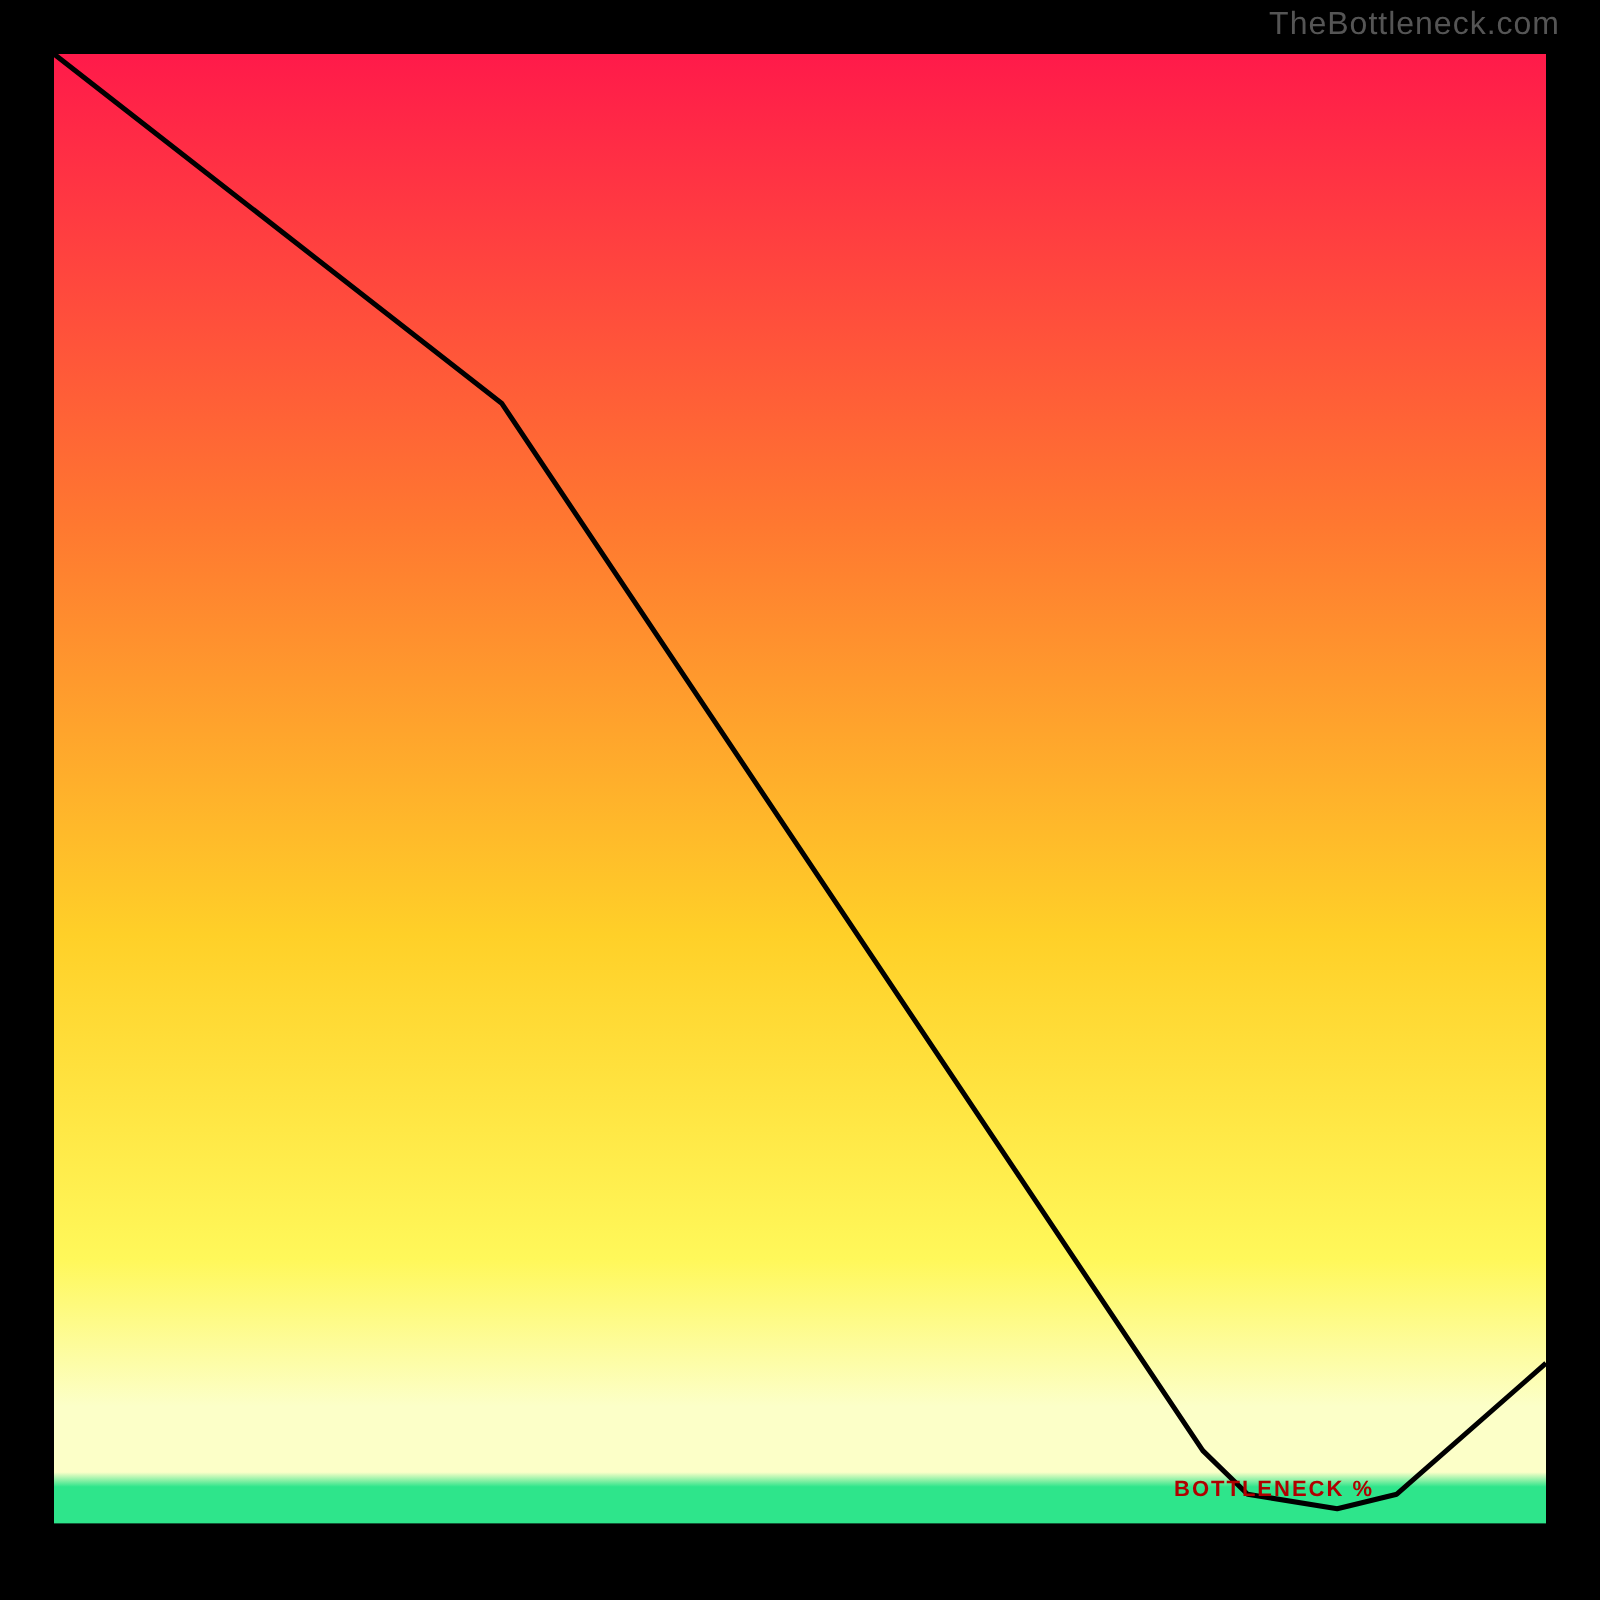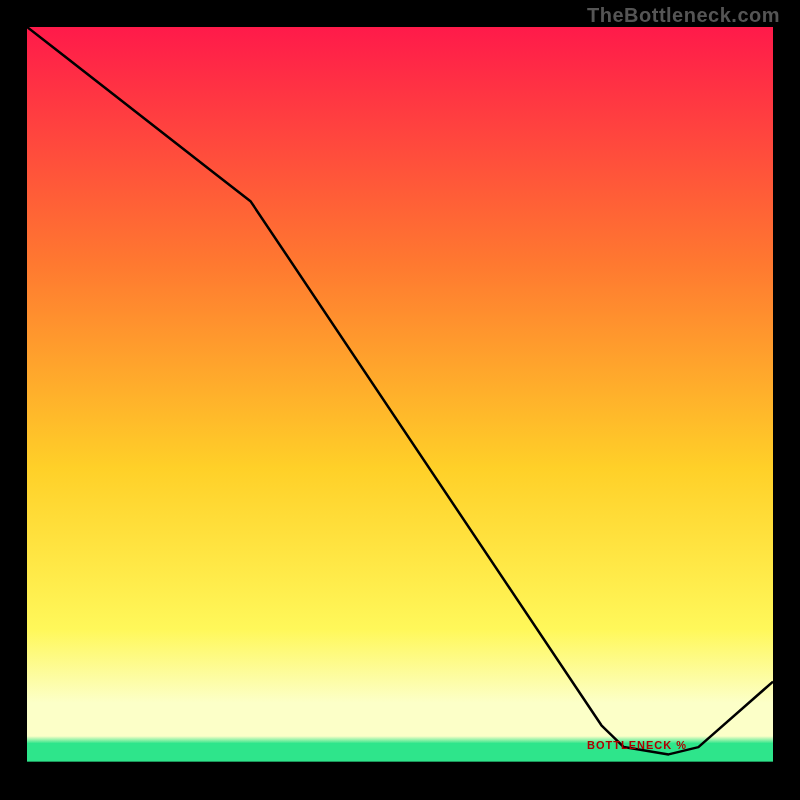--- a/index.html
+++ b/index.html
@@ -15,22 +15,22 @@
     position: relative;
     width: 800px;
     height: 800px;
     background: #000;
   }
   .watermark {
     position: absolute;
     top: 4px;
     right: 20px;
     color: #555;
-    font-size: 20px;
-    font-weight: bold;
+    font-size: 16px;
+    font-weight: normal;
     letter-spacing: 0.5px;
     user-select: none;
   }
   .plot-wrap {
     position: absolute;
     left: 27px;
     top: 27px;
     width: 746px;
     height: 746px;
     background: #000;

